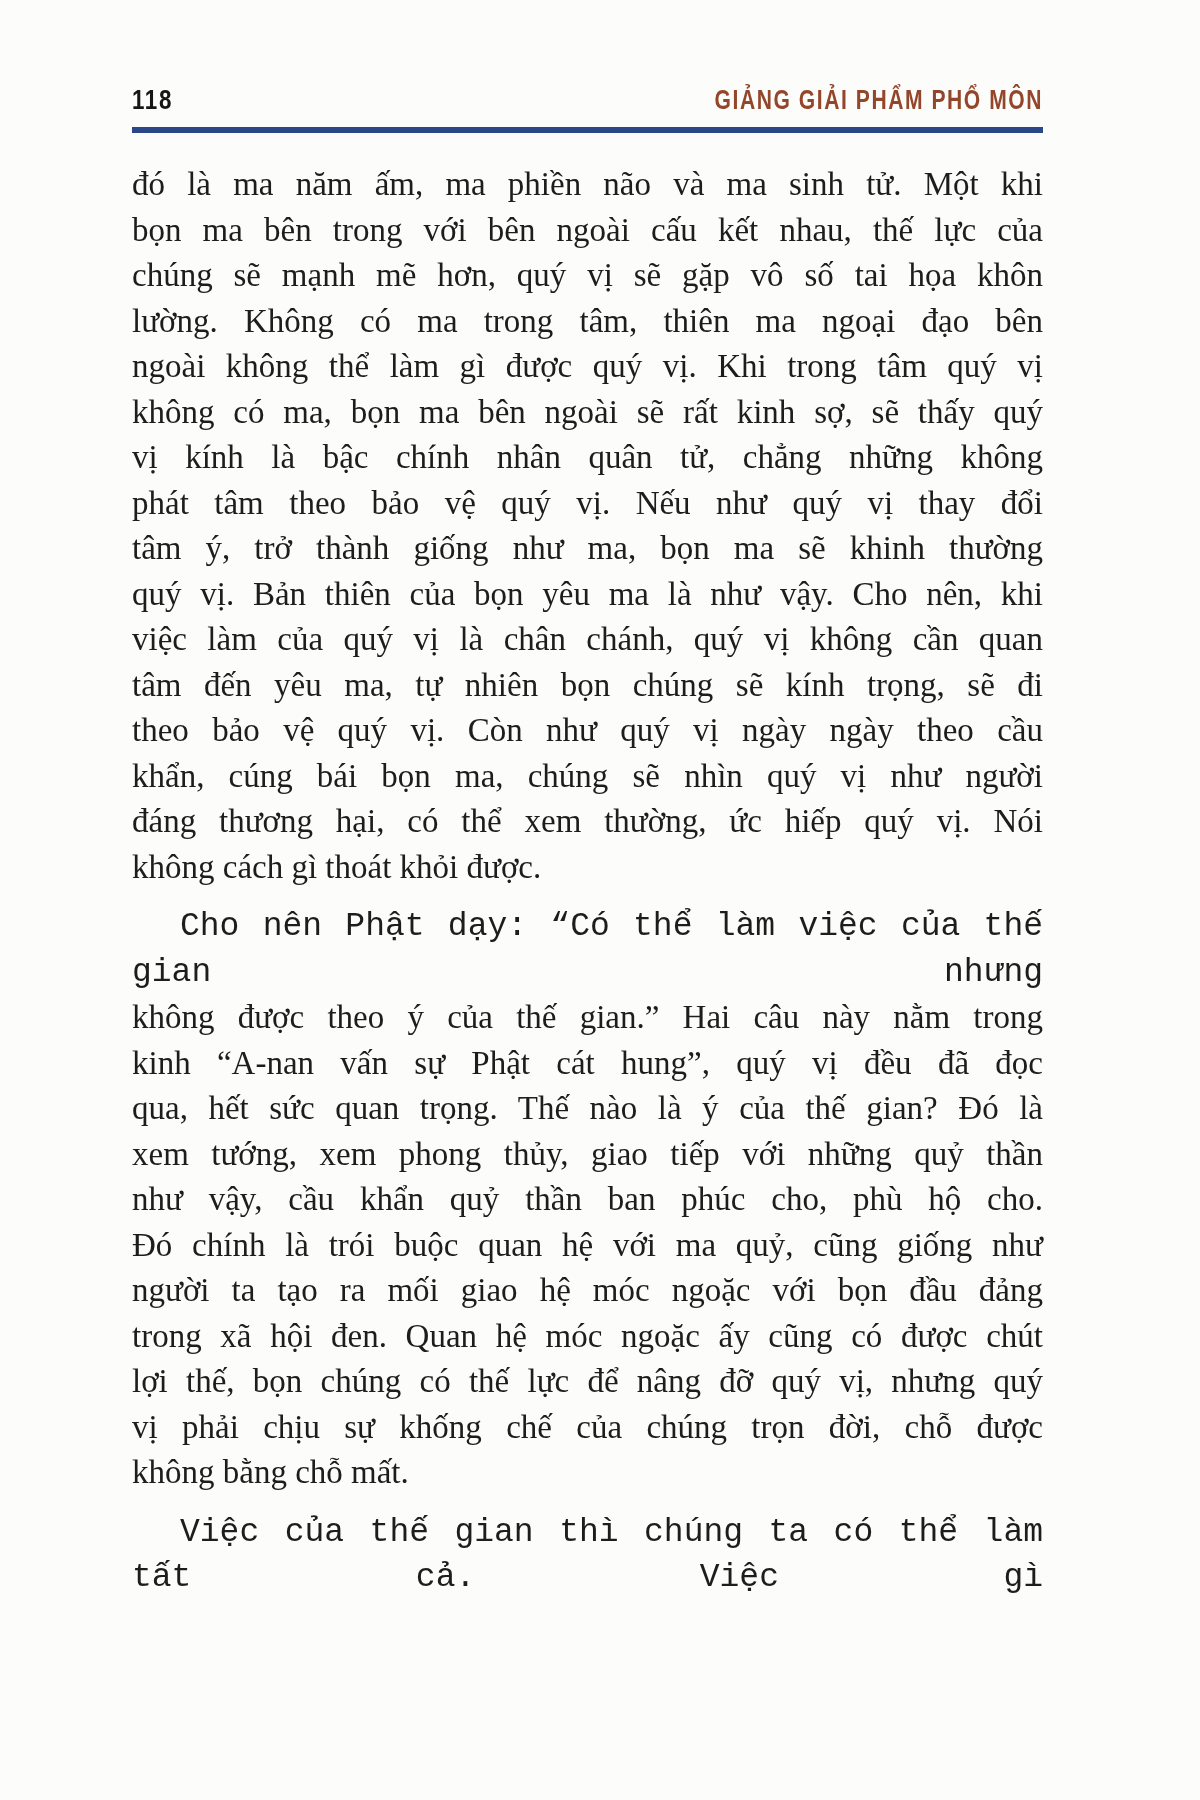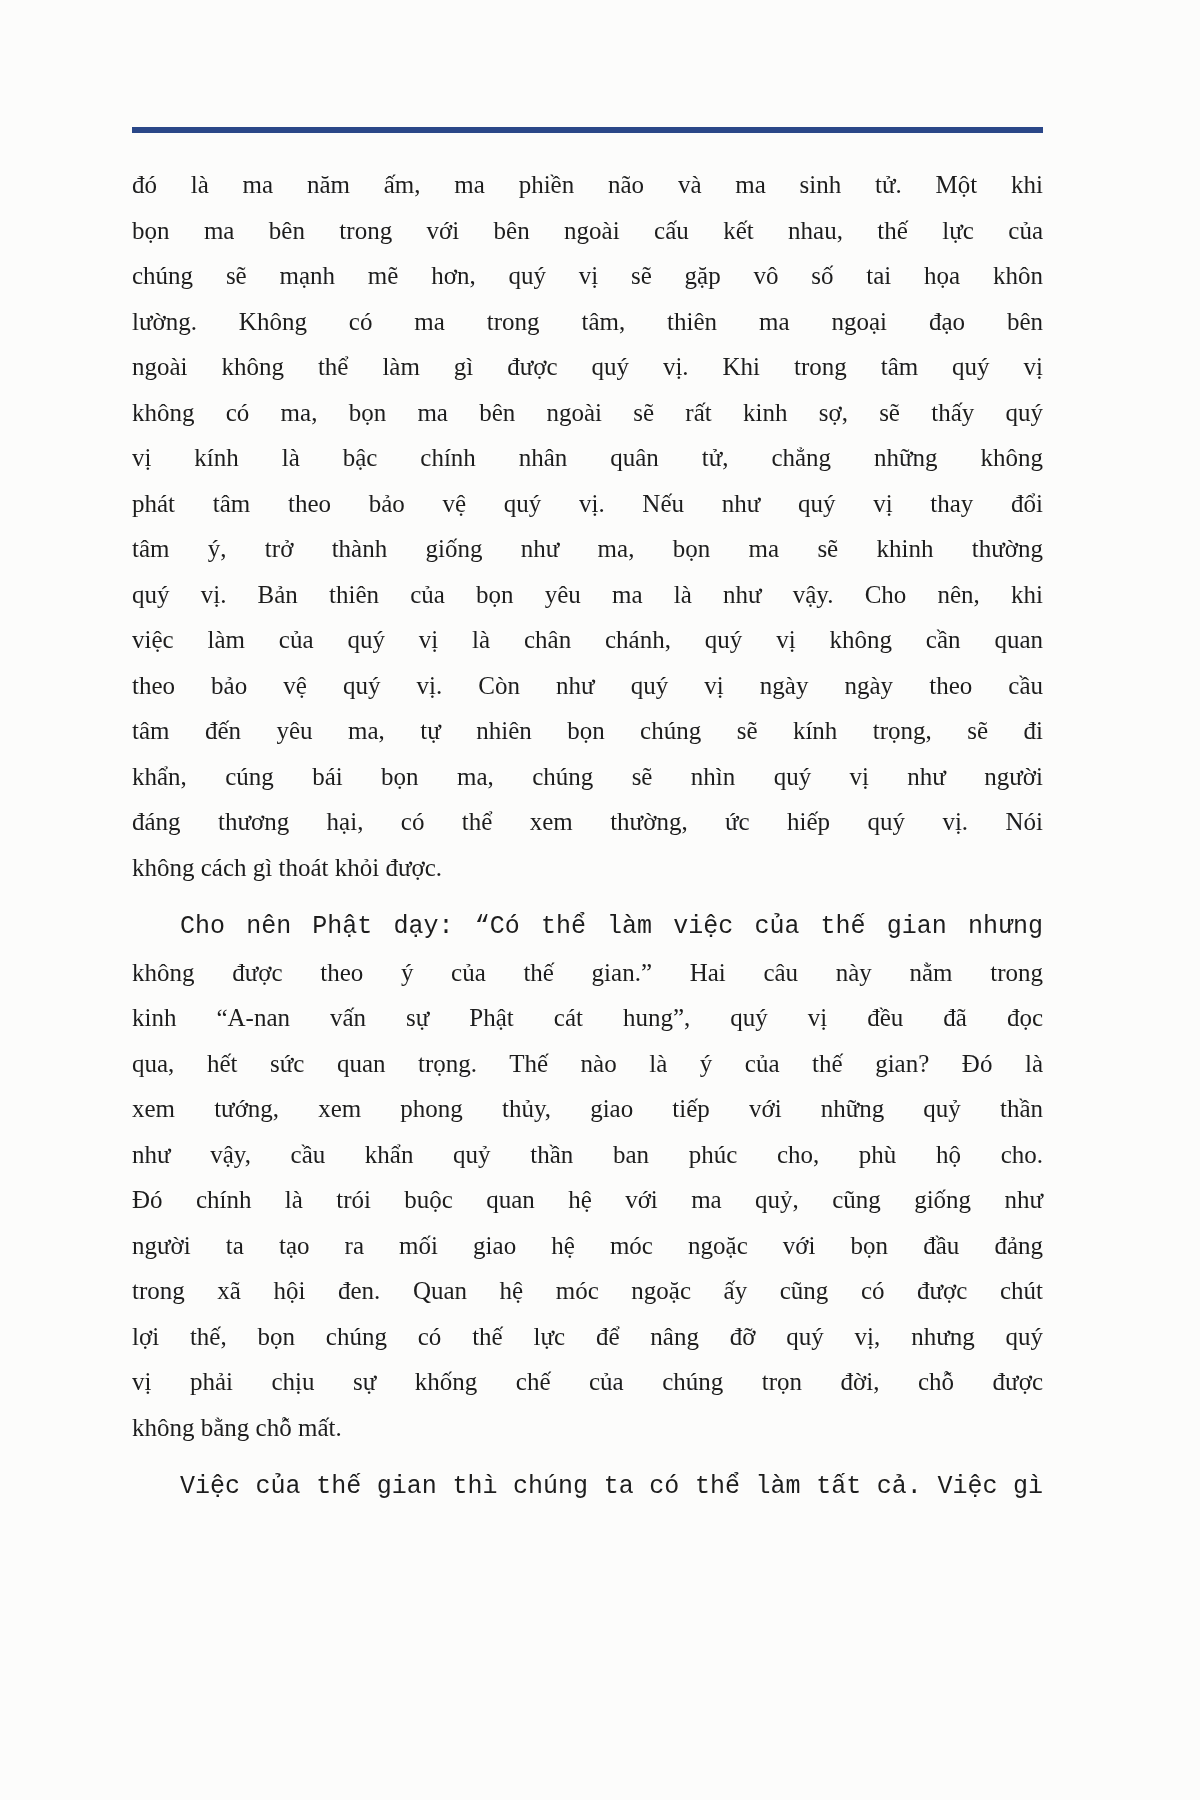--- a/index.html
+++ b/index.html
@@ -56,21 +56,21 @@
     top: 127px;
     width: 911px;
     height: 6px;
     background: #2a4788;
   }
   .content {
     position: absolute;
     left: 132px;
     top: 162px;
     width: 911px;
-    font-size: 25px;
+    font-size: 33px;
     line-height: 45.5px;
     color: #1d1d1d;
   }
   .para {
     margin: 0 0 14px 0;
   }
   .line {
     text-align: justify;
     text-align-last: justify;
     white-space: normal;
@@ -80,36 +80,40 @@
   }
   .line.indent {
     text-indent: 48px;
     font-family: Liberation Mono, monospace;
   }
 </style>
 </head>
 <body>
 
 <div class="page" style="background: rgb(252, 252, 251);">
+  <div class="header">
+    <div class="page-number">118</div>
+    <div class="running-title" style="color: rgb(147, 70, 42);">GIẢNG GIẢI PHẨM PHỔ MÔN</div>
+  </div>
   <div class="rule" style="background: rgb(42, 71, 136);"></div>
   <div class="content" style="color: rgb(29, 29, 29);">
       <div class="para">
         <div class="line">đó là ma năm ấm, ma phiền não và ma sinh tử. Một khi</div>
         <div class="line">bọn ma bên trong với bên ngoài cấu kết nhau, thế lực của</div>
         <div class="line">chúng sẽ mạnh mẽ hơn, quý vị sẽ gặp vô số tai họa khôn</div>
         <div class="line">lường. Không có ma trong tâm, thiên ma ngoại đạo bên</div>
         <div class="line">ngoài không thể làm gì được quý vị. Khi trong tâm quý vị</div>
         <div class="line">không có ma, bọn ma bên ngoài sẽ rất kinh sợ, sẽ thấy quý</div>
         <div class="line">vị kính là bậc chính nhân quân tử, chẳng những không</div>
         <div class="line">phát tâm theo bảo vệ quý vị. Nếu như quý vị thay đổi</div>
         <div class="line">tâm ý, trở thành giống như ma, bọn ma sẽ khinh thường</div>
         <div class="line">quý vị. Bản thiên của bọn yêu ma là như vậy. Cho nên, khi</div>
         <div class="line">việc làm của quý vị là chân chánh, quý vị không cần quan</div>
+        <div class="line">tâm đến yêu ma, tự nhiên bọn chúng sẽ kính trọng, sẽ đi</div>
         <div class="line">theo bảo vệ quý vị. Còn như quý vị ngày ngày theo cầu</div>
-        <div class="line">tâm đến yêu ma, tự nhiên bọn chúng sẽ kính trọng, sẽ đi</div>
         <div class="line">khẩn, cúng bái bọn ma, chúng sẽ nhìn quý vị như người</div>
         <div class="line">đáng thương hại, có thể xem thường, ức hiếp quý vị. Nói</div>
         <div class="line last">không cách gì thoát khỏi được.</div>
       </div>
       <div class="para">
         <div class="line indent">Cho nên Phật dạy: “Có thể làm việc của thế gian nhưng</div>
         <div class="line">không được theo ý của thế gian.” Hai câu này nằm trong</div>
         <div class="line">kinh “A-nan vấn sự Phật cát hung”, quý vị đều đã đọc</div>
         <div class="line">qua, hết sức quan trọng. Thế nào là ý của thế gian? Đó là</div>
         <div class="line">xem tướng, xem phong thủy, giao tiếp với những quỷ thần</div>

